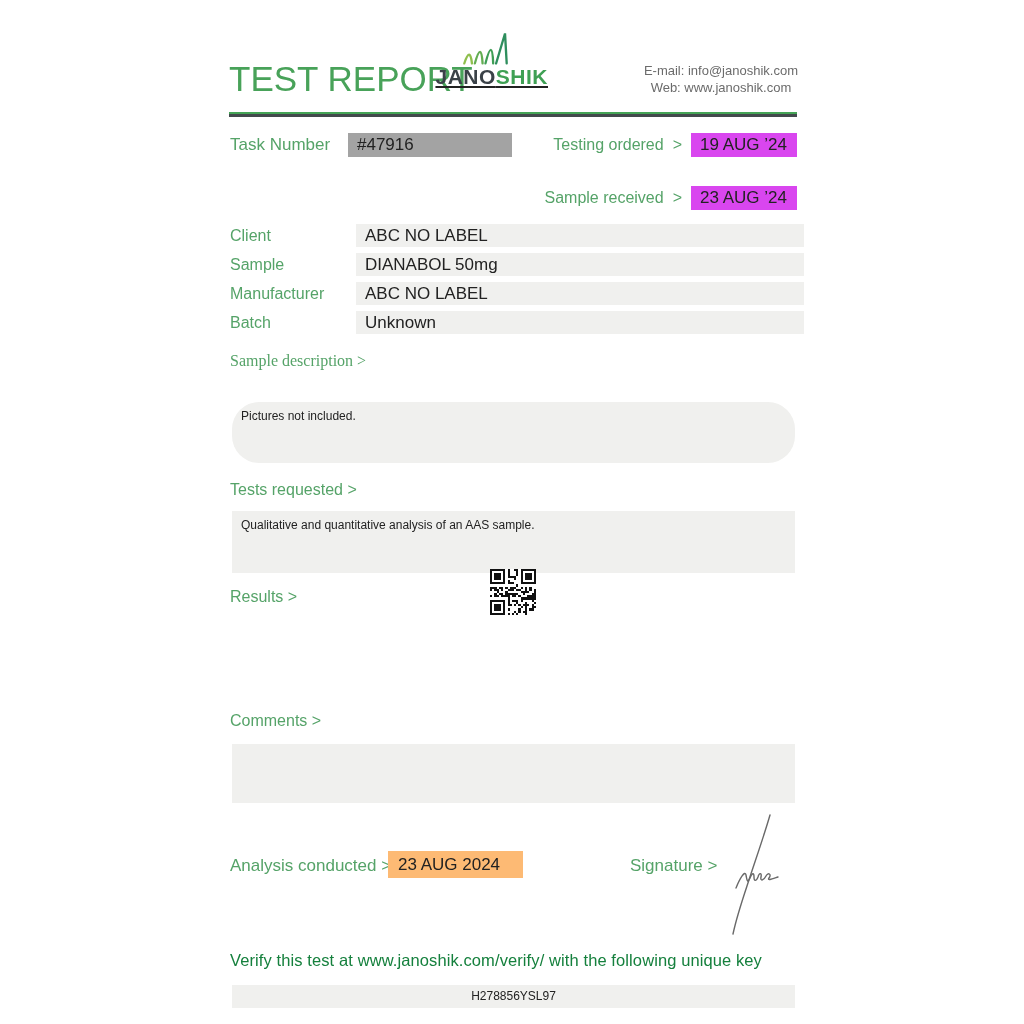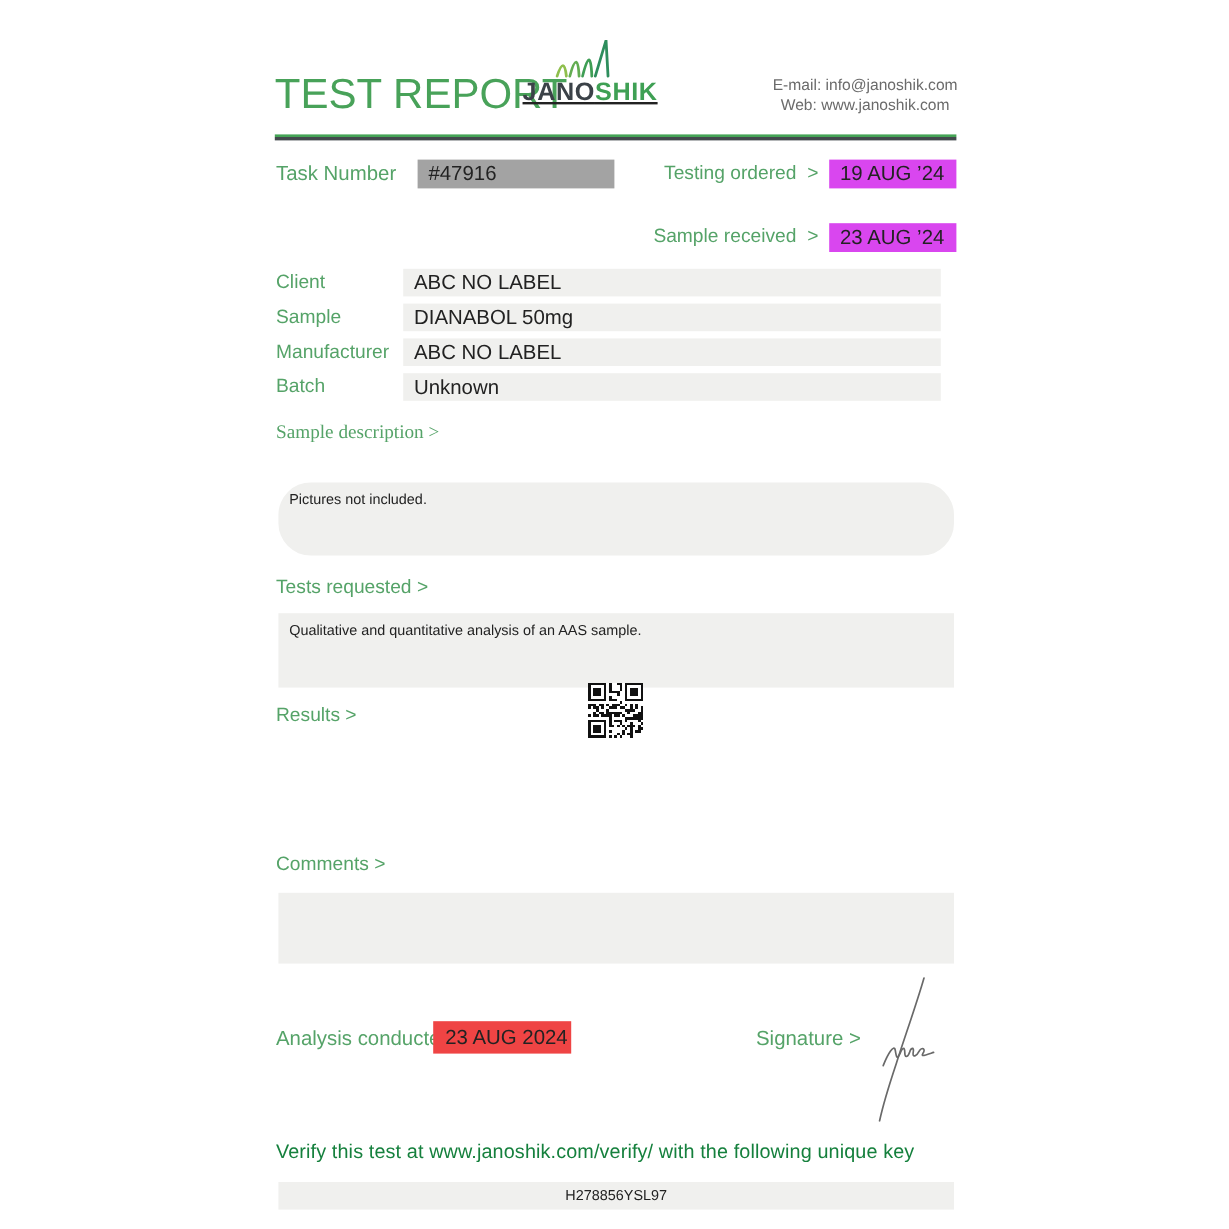--- a/index.html
+++ b/index.html
@@ -30,21 +30,21 @@
   .date-row{position:absolute;right:227px;display:flex;align-items:center;gap:9px;height:24px;}
   .date-row.r1{top:133px;} .date-row.r2{top:162px;margin-top:24px;}
   .date-label,.date-arrow{font-size:16px;color:#55a368;white-space:nowrap;}
   .date-box{width:106px;height:24px;background:#d946ef;box-sizing:border-box;
     line-height:24px;padding-left:9px;font-size:17px;color:#222;white-space:nowrap;}
 
   
   .details{left:230px;top:224px;width:566px;}
   .detail-row{position:relative;height:23px;margin-bottom:6px;}
   .detail-label{position:absolute;left:0;top:0;height:23px;line-height:23px;font-size:16px;color:#55a368;}
-  .detail-value-box{position:absolute;left:106px;top:0;width:448px;height:23px;background:#f0f0ee;}
+  .detail-value-box{position:absolute;left:126px;top:0;width:448px;height:23px;background:#f0f0ee;}
   .detail-value-box span{display:block;line-height:23px;padding-left:9px;font-size:17px;color:#222;white-space:nowrap;}
 
   
   .sec-h{left:230px;font-size:16px;color:#55a368;line-height:18px;white-space:nowrap;}
   .sec-box{left:232px;width:563px;background:#f0f0ee;box-sizing:border-box;
     padding:7px 9px;font-size:12px;color:#222;line-height:15px;}
   .h-sampledesc{top:352px;font-family:Liberation Serif, serif;} .box-sampledesc{top:402px;height:61px;border-radius:27px;}
   .h-tests{top:481px;}      .box-tests{top:511px;height:62px;}
   .h-results{top:588px;}
   .h-comments{top:712px;}   .box-comments{top:744px;height:59px;}
@@ -54,21 +54,21 @@
   
   .results-table{left:232px;top:620px;width:563px;border:2px solid #4c9e5a;box-sizing:border-box;}
   .rt-row{display:flex;height:22px;}
   .rt-row + .rt-row{border-top:1.5px solid #4c9e5a;}
   .rt-cell{flex:0 0 50%;box-sizing:border-box;padding:3px 8px 0 8px;font-size:13px;color:#222;
     white-space:nowrap;overflow:hidden;}
   .rt-cell + .rt-cell{border-left:1.5px solid #4c9e5a;}
 
   
   .analysis-label{left:230px;top:856px;font-size:17px;color:#55a368;white-space:nowrap;}
-  .analysis-box{left:361px;top:851px;width:115px;height:27px;background:#ef4444;}
+  .analysis-box{left:388px;top:851px;width:135px;height:27px;background:#fdba74;}
   .analysis-box span{display:block;line-height:27px;padding-left:10px;font-size:17px;color:#222;white-space:nowrap;}
   .sig-label{left:630px;top:856px;font-size:17px;color:#55a368;white-space:nowrap;}
   .signature{left:712px;top:808px;}
   .verify-line{left:230px;top:951px;font-size:16.5px;letter-spacing:.1px;color:#15803d;white-space:nowrap;}
   .key-bar{left:232px;top:985px;width:563px;height:23px;background:#f0f0ee;}
   .key-bar span{display:block;text-align:center;line-height:23px;font-size:12px;color:#222;}
 </style>
 </head>
 <body>
 

